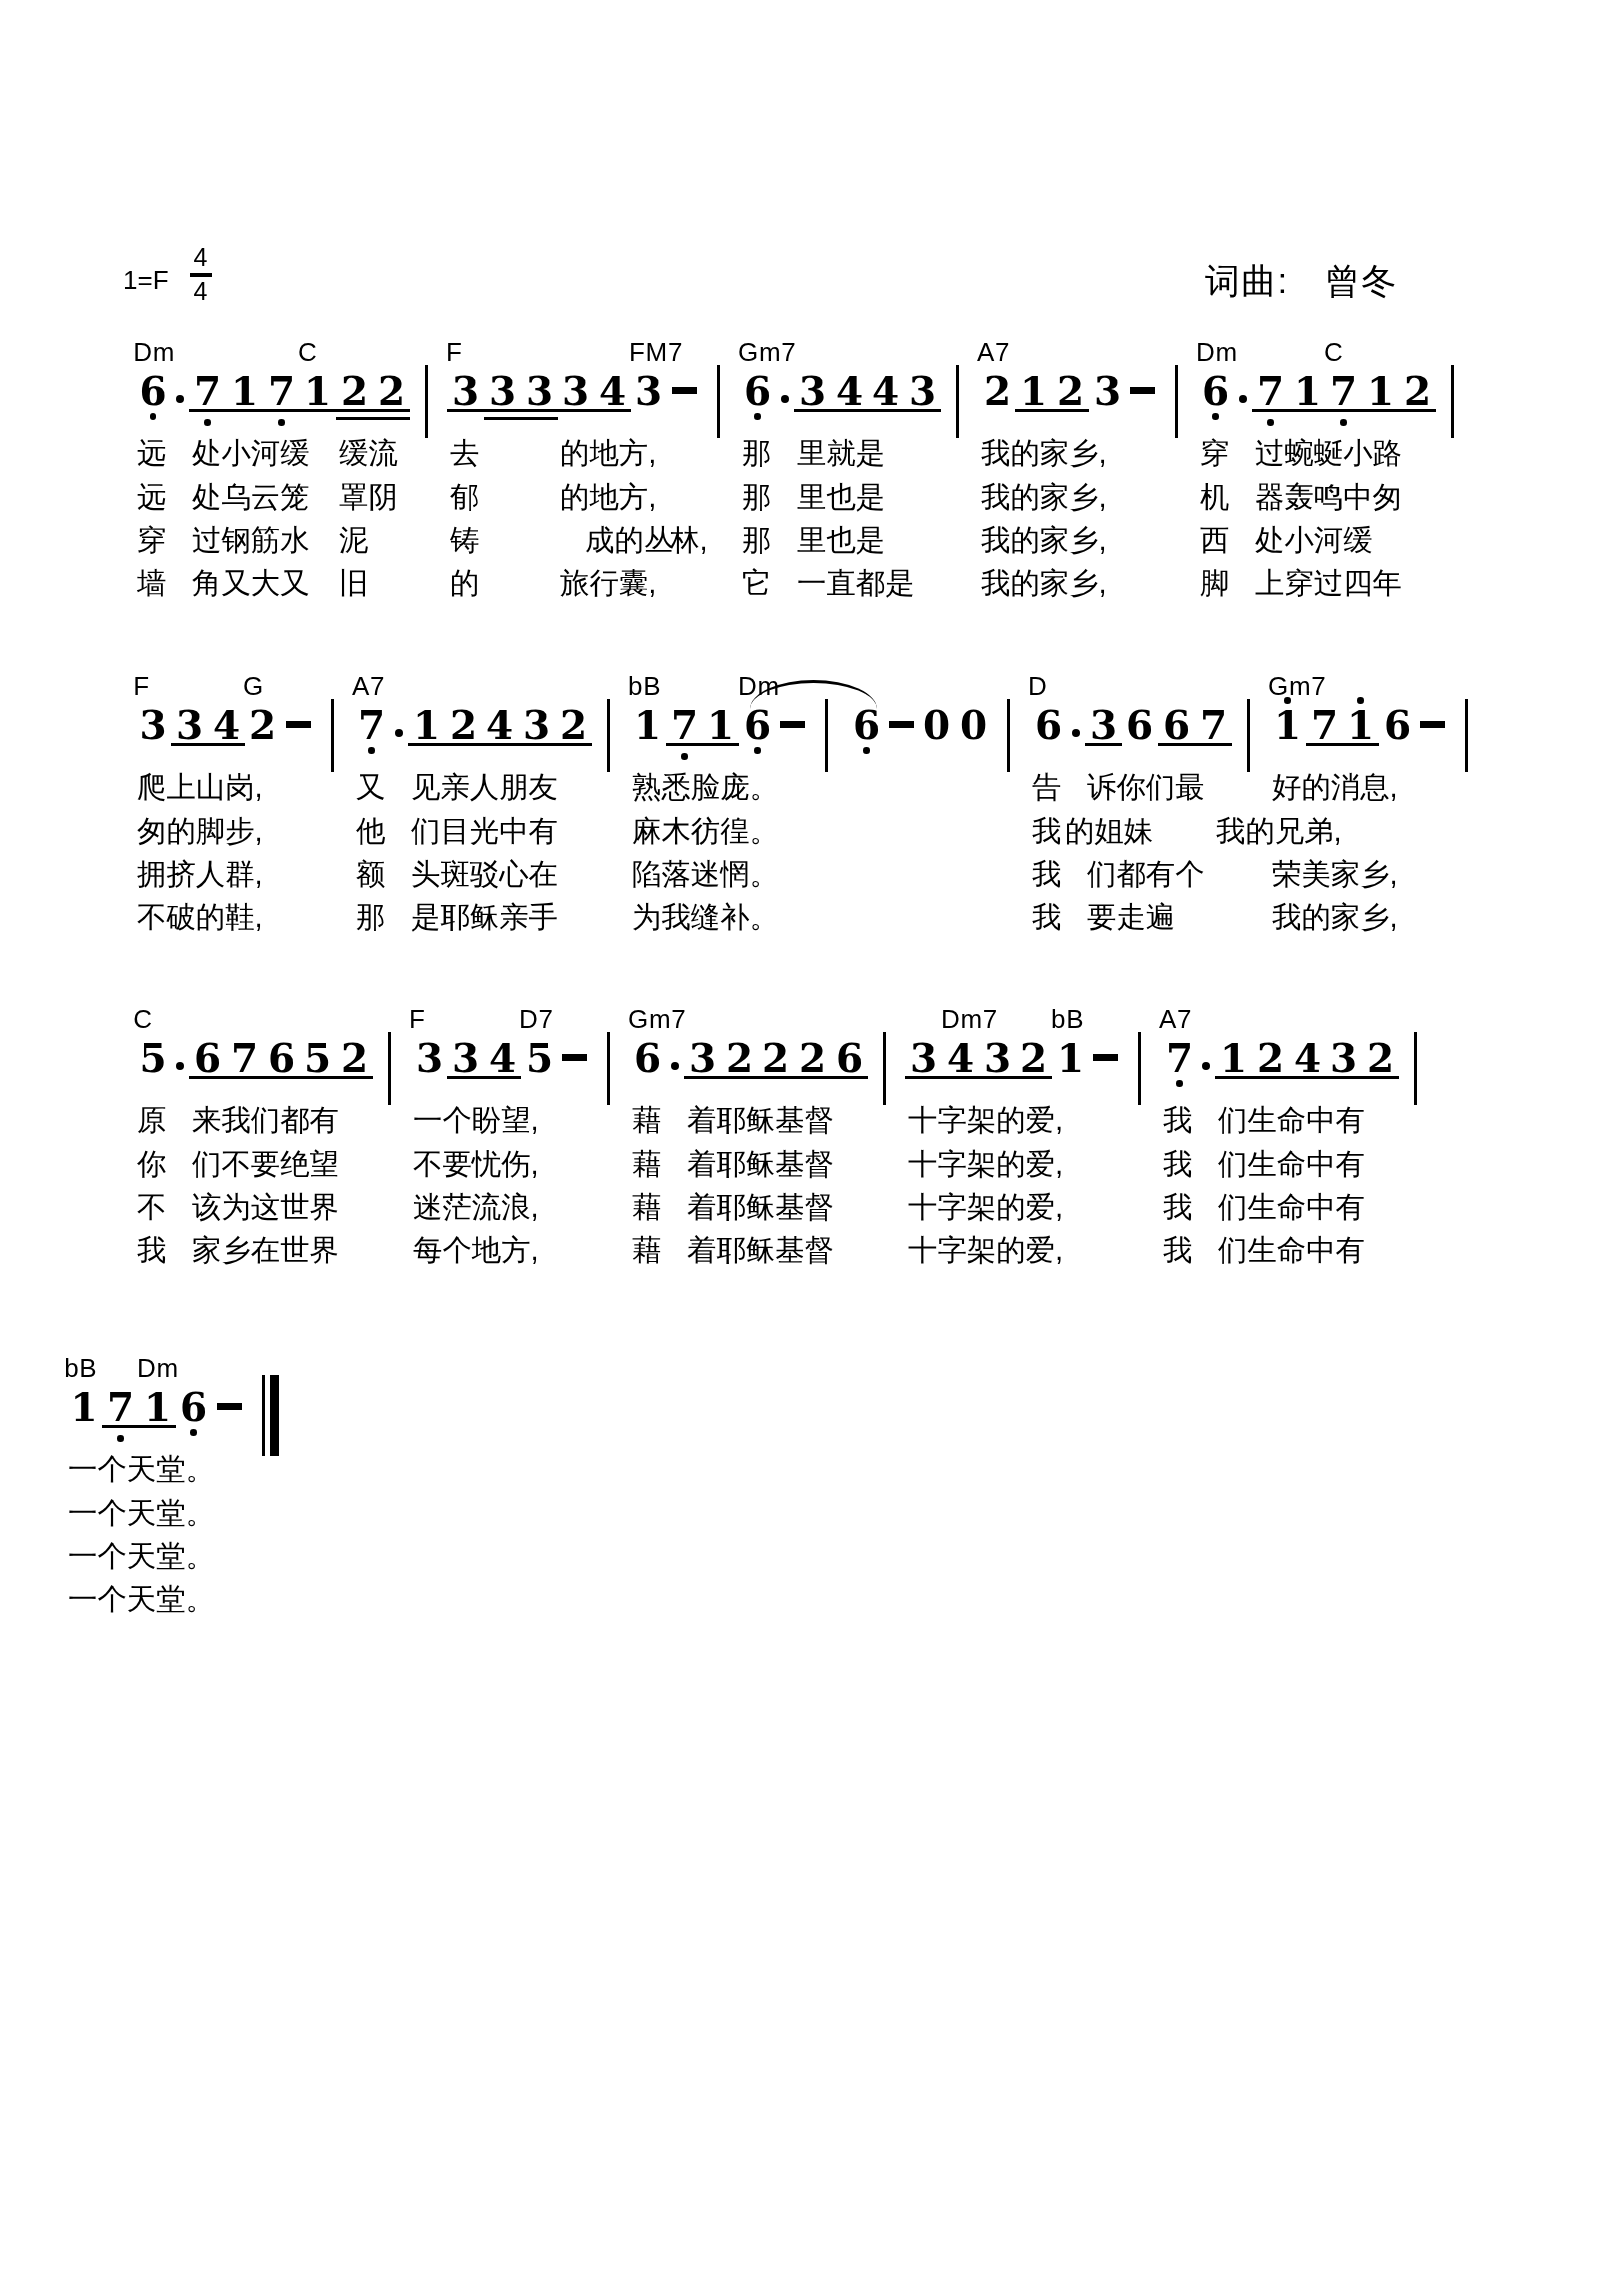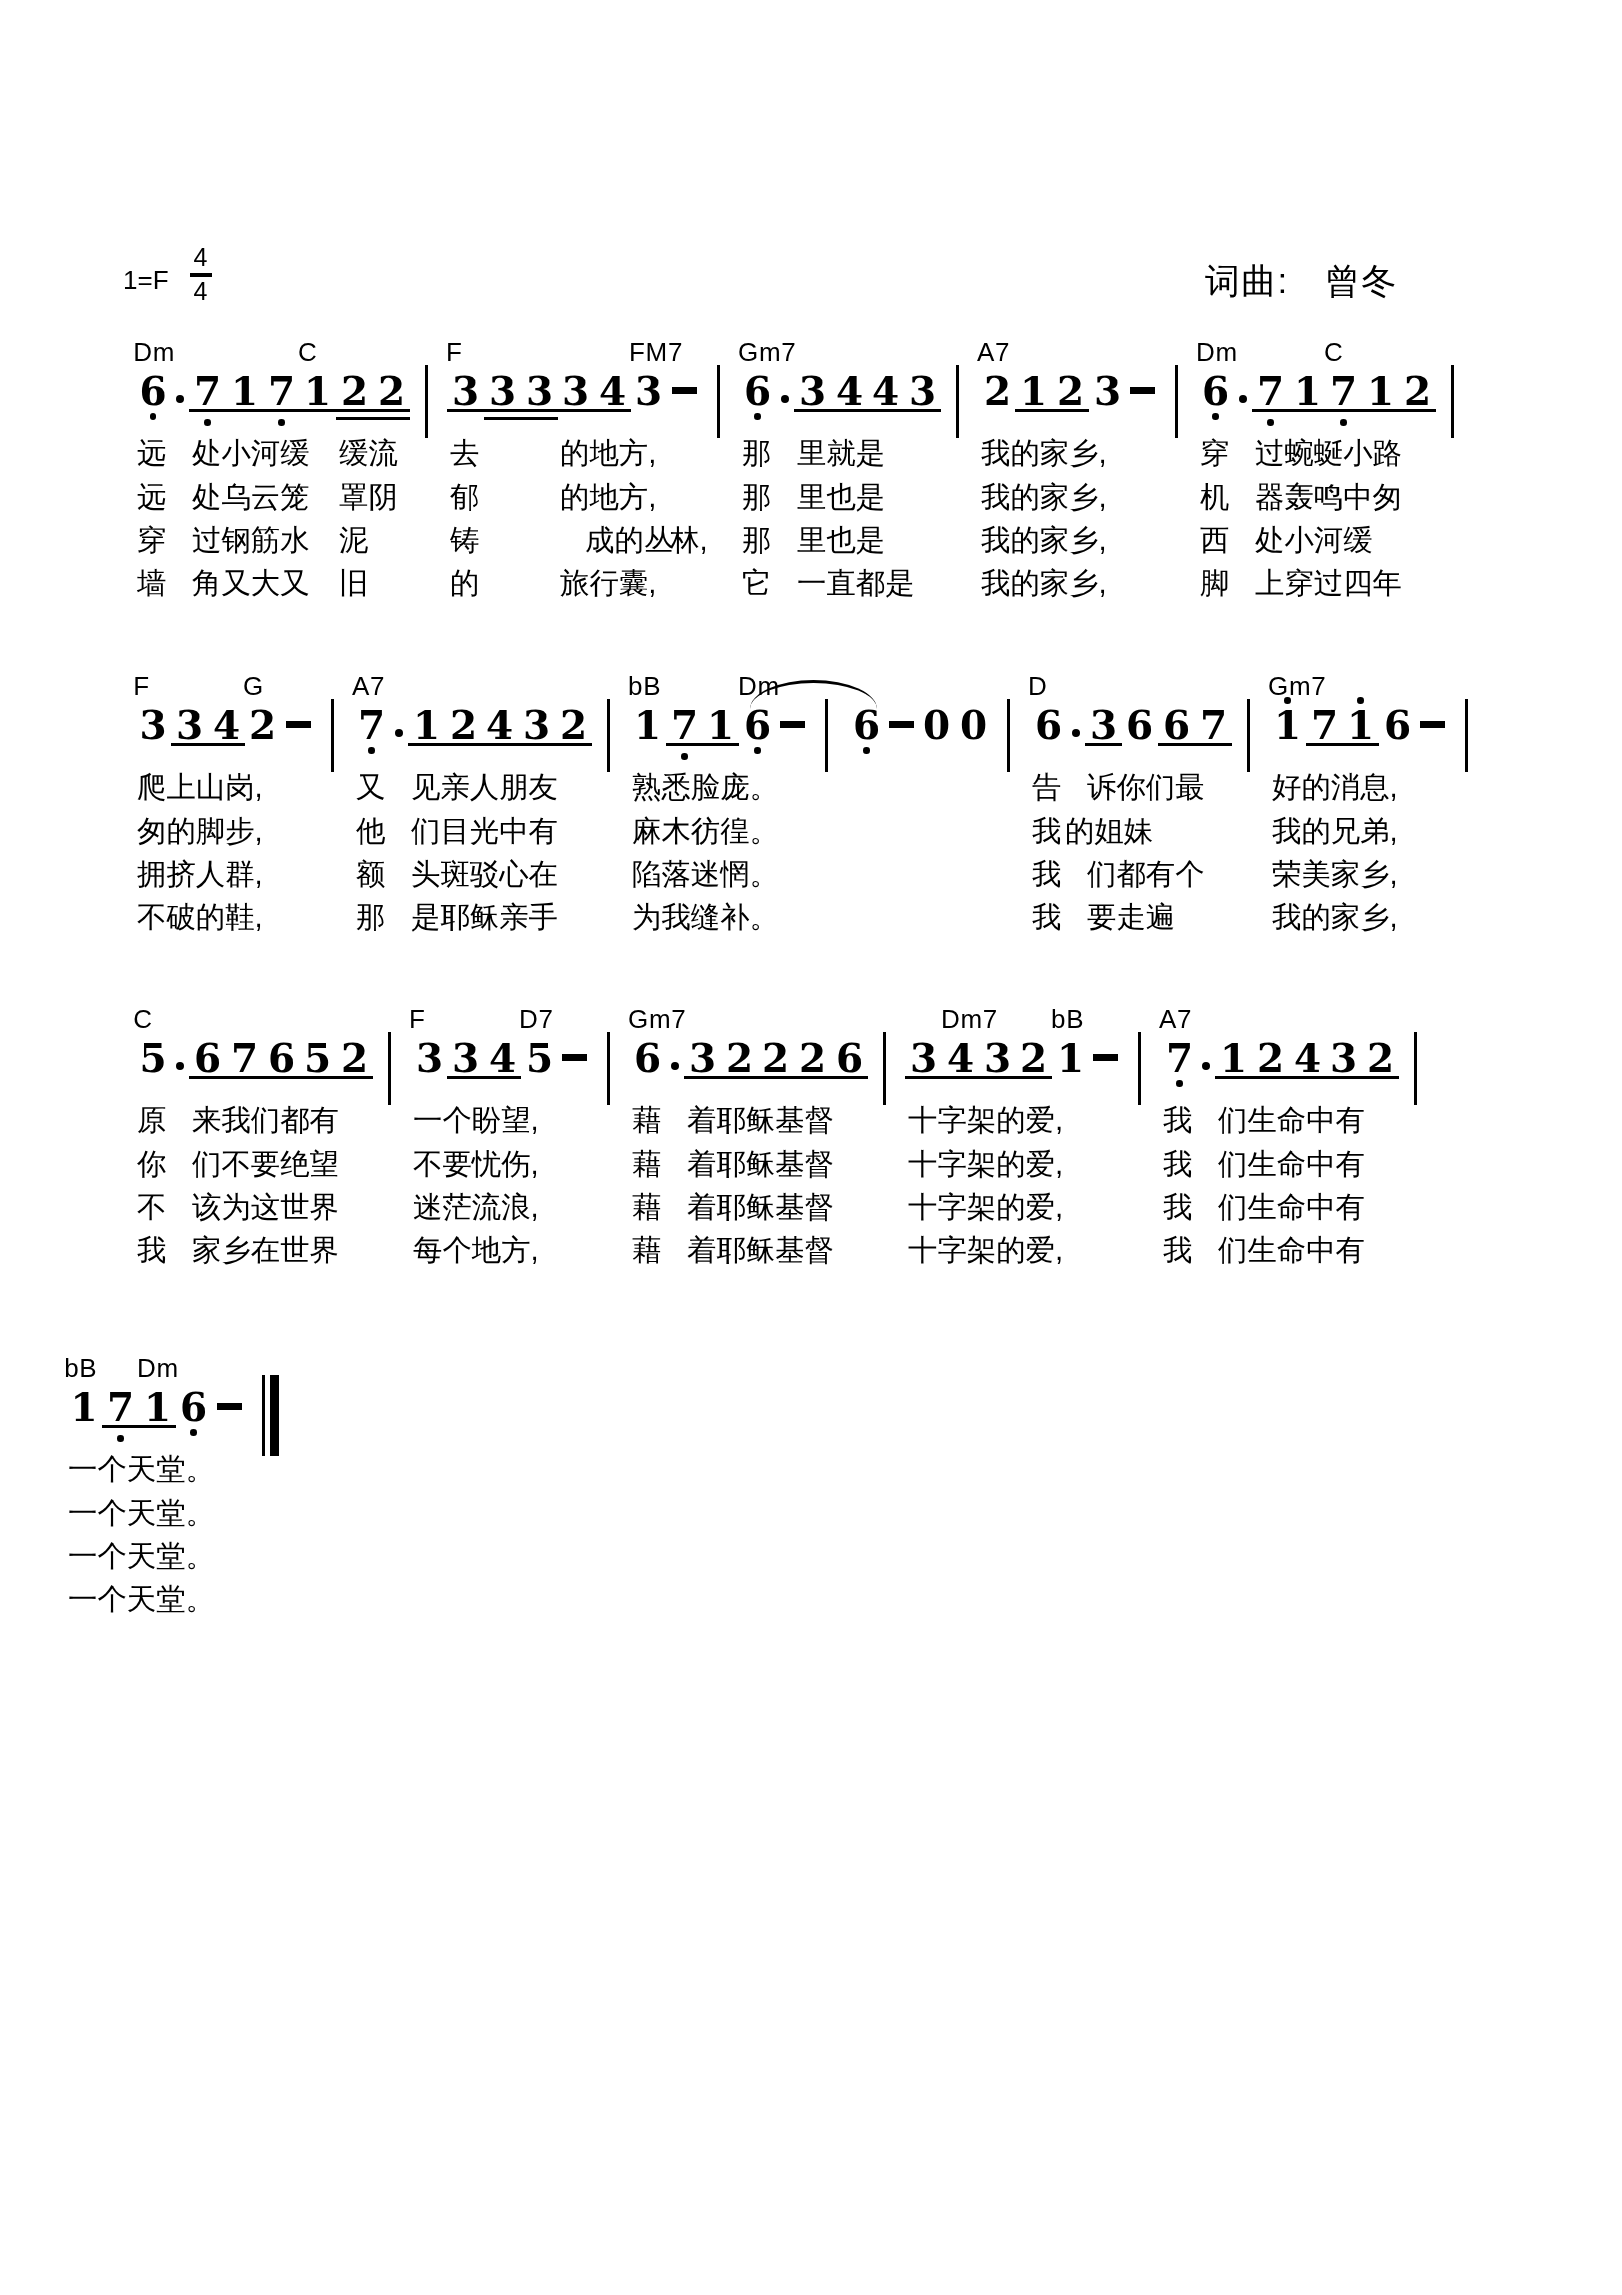--- a/index.html
+++ b/index.html
@@ -197,21 +197,21 @@
         <span class="lyric v0" style="left: 508px;">熟悉脸庞。</span>
         <span class="lyric v0" style="left: 908px;">告</span>
         <span class="lyric v0" style="left: 963px;">诉你们最</span>
         <span class="lyric v0" style="left: 1148px;">好的消息,</span>
         <span class="lyric v1" style="left: 13px;">匆的脚步,</span>
         <span class="lyric v1" style="left: 232px;">他</span>
         <span class="lyric v1" style="left: 287px;">们目光中有</span>
         <span class="lyric v1" style="left: 508px;">麻木彷徨。</span>
         <span class="lyric v1" style="left: 908px;">我</span>
         <span class="lyric v1" style="left: 941px;">的姐妹</span>
-        <span class="lyric v1" style="left: 1148px;">我的兄弟,</span>
+        <span class="lyric v1" style="left: 1092px;">我的兄弟,</span>
         <span class="lyric v2" style="left: 13px;">拥挤人群,</span>
         <span class="lyric v2" style="left: 232px;">额</span>
         <span class="lyric v2" style="left: 287px;">头斑驳心在</span>
         <span class="lyric v2" style="left: 508px;">陷落迷惘。</span>
         <span class="lyric v2" style="left: 908px;">我</span>
         <span class="lyric v2" style="left: 963px;">们都有个</span>
         <span class="lyric v2" style="left: 1148px;">荣美家乡,</span>
         <span class="lyric v3" style="left: 13px;">不破的鞋,</span>
         <span class="lyric v3" style="left: 232px;">那</span>
         <span class="lyric v3" style="left: 287px;">是耶稣亲手</span>

